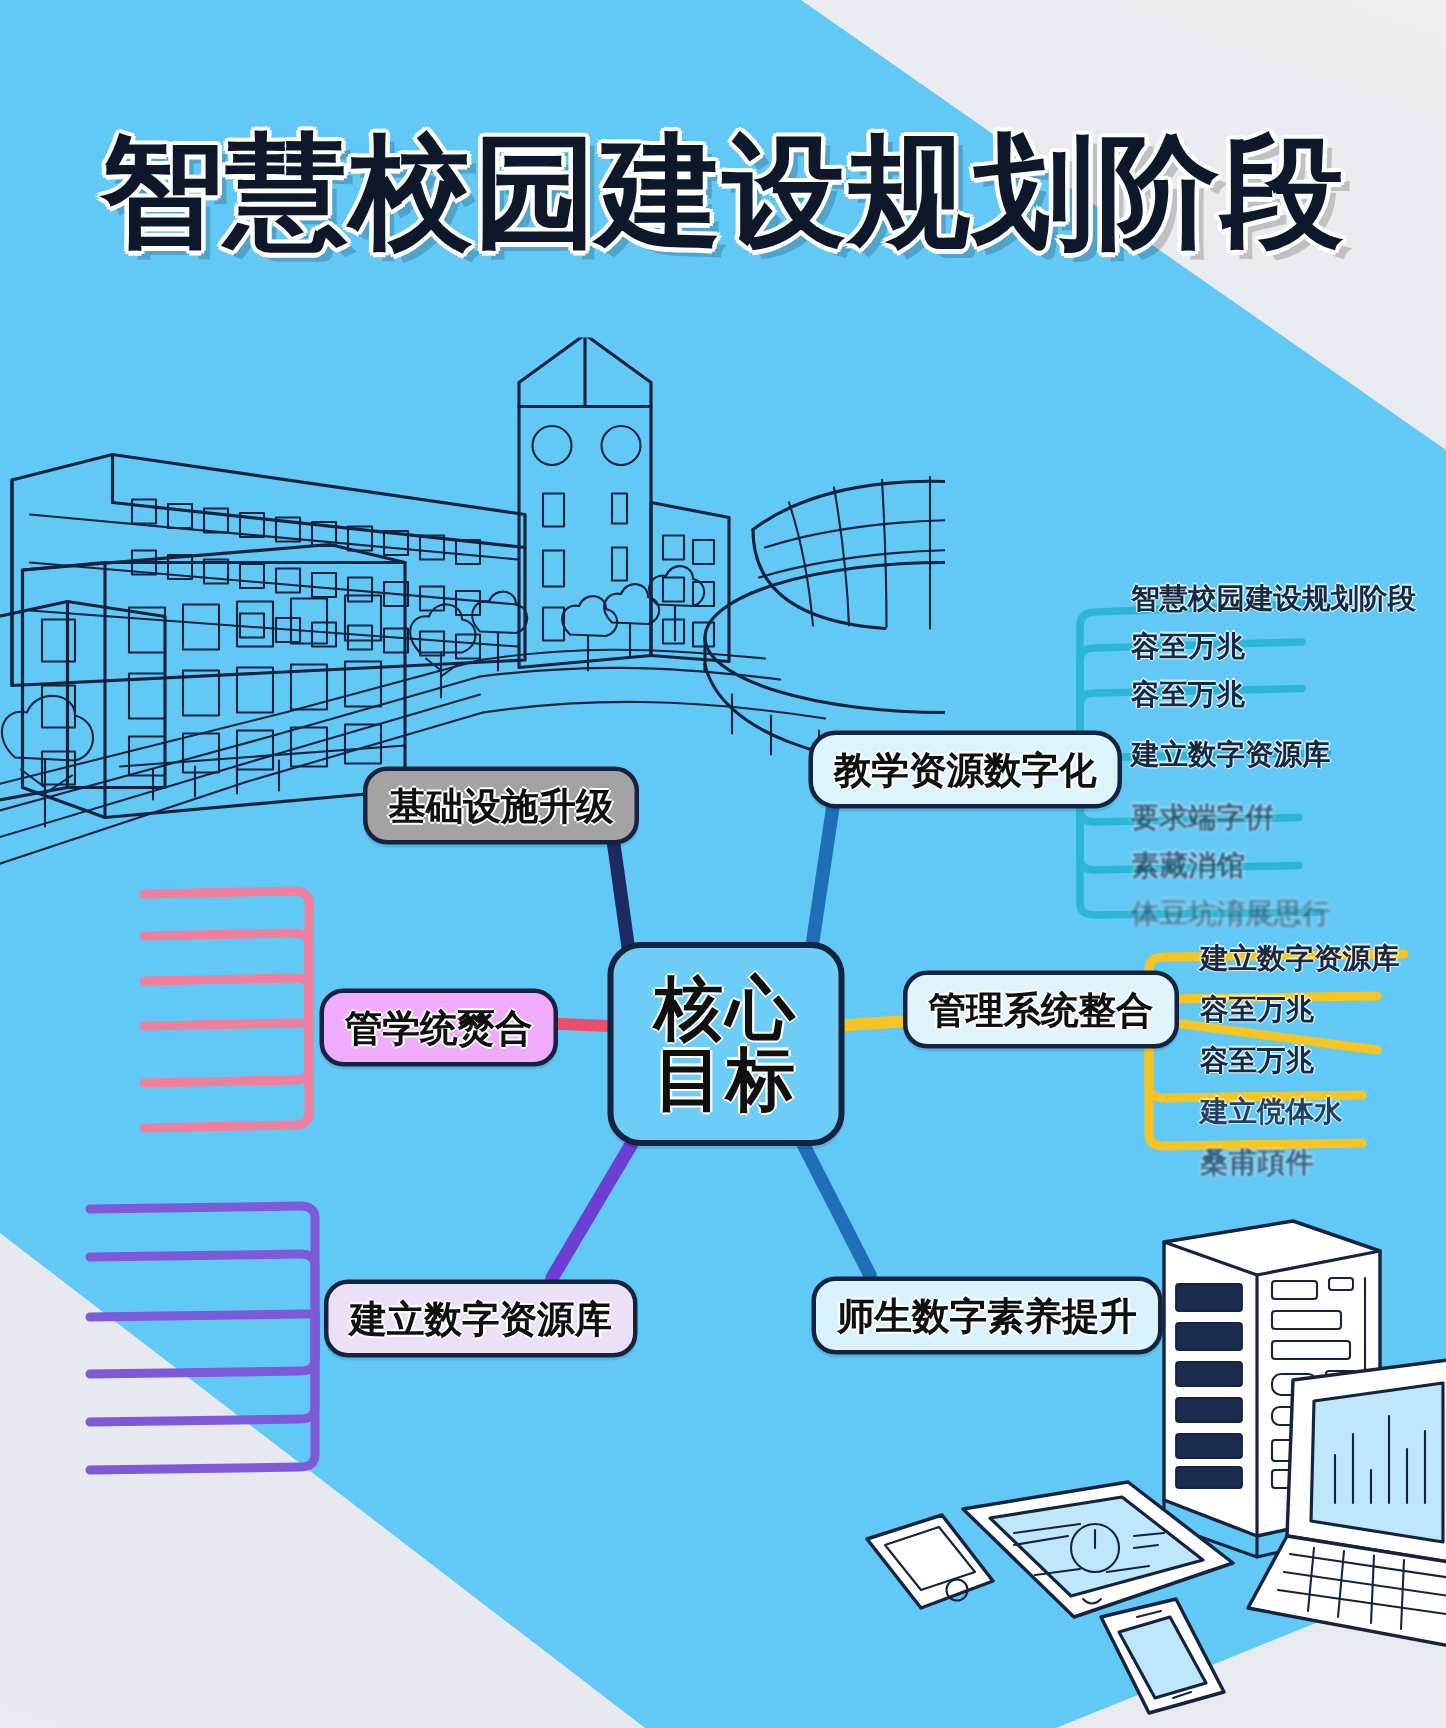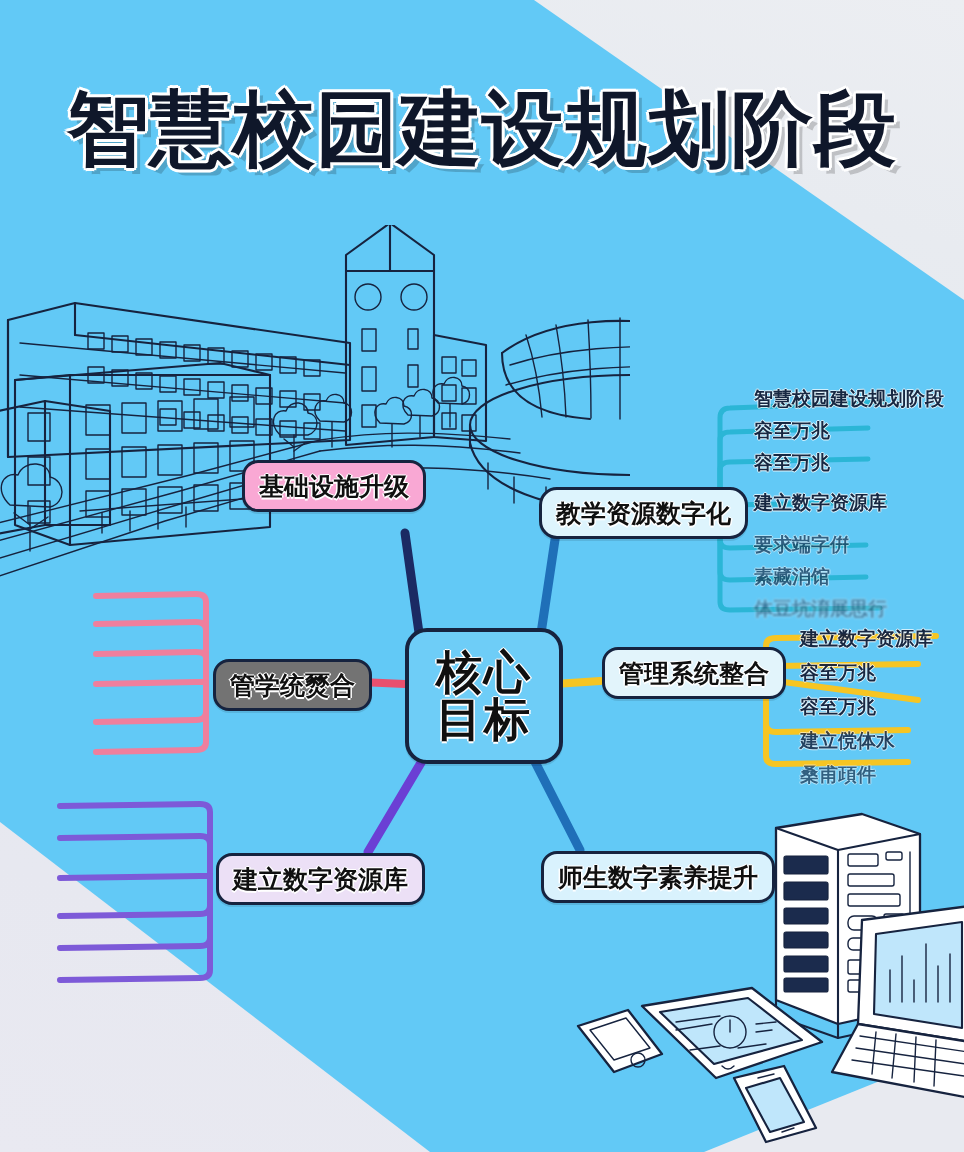--- a/index.html
+++ b/index.html
@@ -74,23 +74,23 @@
     border-radius:22px;border-width:4px;
     background:#6ecdf7;
     flex-direction:column;line-height:1.02;
     font-size:46px;letter-spacing:2px;
     z-index:26;
   }
   .node-center span{display:block;}
 
   .node-b{padding:0 14px;height:46px;font-size:25px;}
 
-  .n-infra   {left:242px;top:460px;background:#f9a8d4;}
+  .n-infra   {left:242px;top:511px;background:#a3a3a3;}
   .n-teach   {left:539px;top:487px;background:#ddf4fd;border-radius:18px;}
-  .n-leftmid {left:213px;top:659px;background:#737373;}
+  .n-leftmid {left:213px;top:659px;background:#f0abfc;}
   .n-rightmid{left:602px;top:647px;background:#e2f4fb;}
   .n-bleft   {left:216px;top:853px;background:#ece0f6;}
   .n-bright  {left:541px;top:851px;background:#d9f2fd;justify-content:flex-end;}
 
   
   .sub{position:absolute;z-index:20;}
   .sub .it{
     position:absolute;white-space:nowrap;
     font-family:"DejaVu Sans","Liberation Sans",sans-serif;
     font-weight:bold;font-size:19px;color:#14203a;

